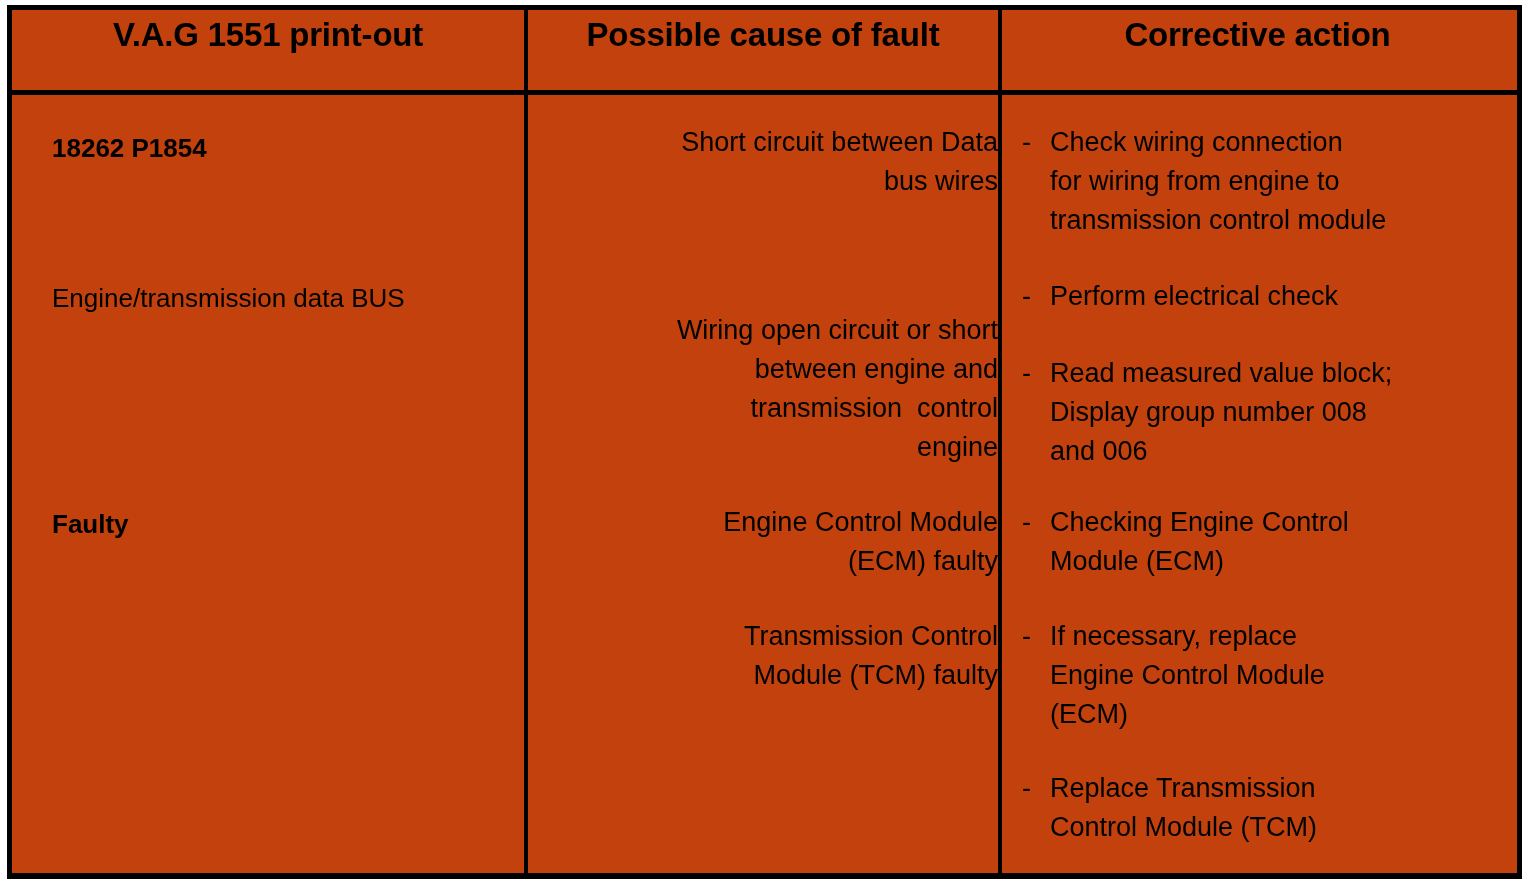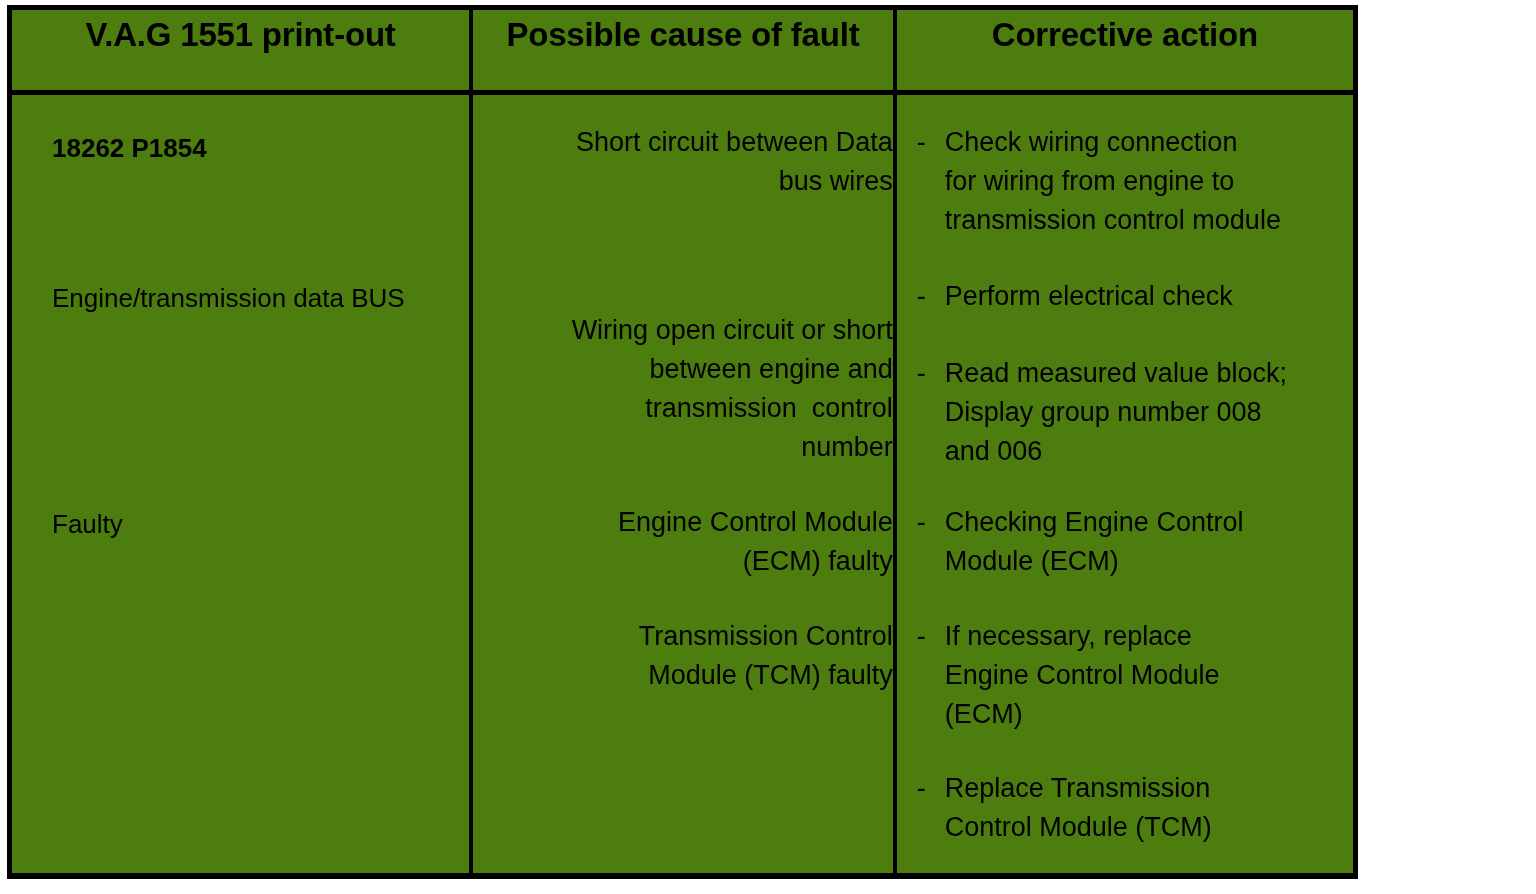--- a/index.html
+++ b/index.html
@@ -13,28 +13,28 @@
     height: 894px;
     font-family: "Liberation Sans", sans-serif;
     color: #000000;
     overflow: hidden;
   }
 
   .table-frame {
     position: absolute;
     left: 7px;
     top: 5px;
-    width: 1351px;
+    width: 1515px;
     height: 874px;
     box-sizing: border-box;
     border-top: 5px solid #000;
     border-bottom: 6px solid #000;
     border-left: 5px solid #000;
     border-right: 5px solid #000;
-    background: #4d7c0f;
+    background: #c2410c;
   }
 
   
   .thead {
     position: relative;
     height: 80px;
     border-bottom: 5px solid #000;
     display: flex;
   }
   .thead .th {
@@ -136,40 +136,40 @@
       <div class="cell-inner">
 
         <div class="block" style="top:34px;">
           <div class="line bold">18262 P1854</div>
         </div>
 
         <div class="block" style="top:184px;">
           <div class="line">Engine/transmission data BUS</div>
         </div>
 
-        <div class="block" style="top:410px;">
+        <div class="block" style="top:410px;font-weight:bold;">
           <div class="line">Faulty</div>
         </div>
 
       </div>
     </div>
 
     <div class="td col-2">
       <div class="cell-inner">
 
         <div class="block" style="top:28px;">
           <div class="line">Short circuit between Data</div>
           <div class="line">bus wires</div>
         </div>
 
         <div class="block" style="top:190px;margin-top:26px;">
           <div class="line">Wiring open circuit or short</div>
           <div class="line">between engine and</div>
           <div class="line">transmission  control</div>
-          <div class="line">number</div>
+          <div class="line">engine</div>
         </div>
 
         <div class="block" style="top:408px;">
           <div class="line">Engine Control Module</div>
           <div class="line">(ECM) faulty</div>
         </div>
 
         <div class="block" style="top:522px;">
           <div class="line">Transmission Control</div>
           <div class="line">Module (TCM) faulty</div>

